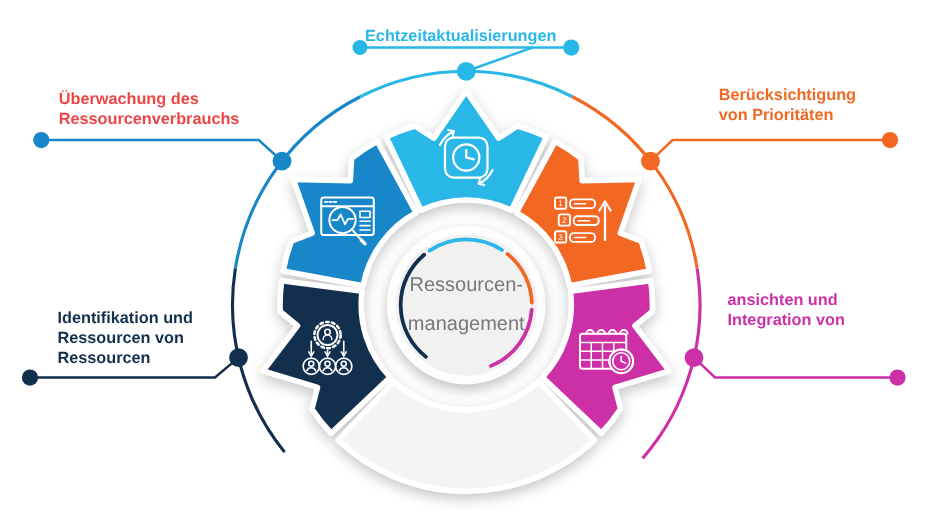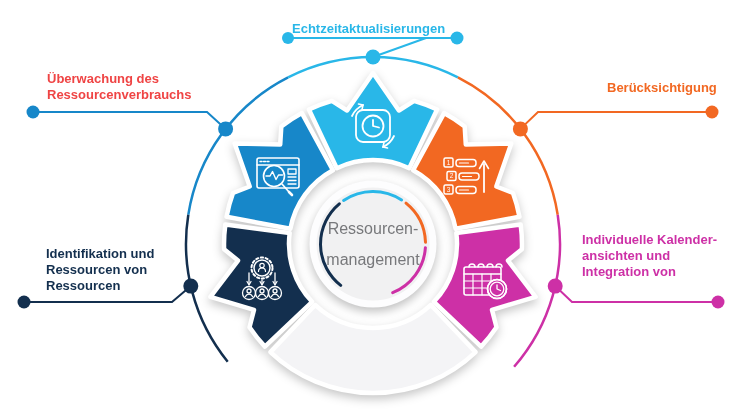--- a/index.html
+++ b/index.html
@@ -188,32 +188,32 @@
 
   <div class="label lbl-cyan" style="left:292px;top:21px;">
     <div>Echtzeitaktualisierungen</div>
   </div>
 
   <div class="label lbl-blue" style="left:47px;top:71px;">
     <div>Überwachung des</div>
     <div>Ressourcenverbrauchs</div>
   </div>
 
-  <div class="label lbl-orange" style="left:575px;top:80px;margin-left:32px;">
+  <div class="label lbl-orange" style="left:575px;top:68px;">
     <div>Berücksichtigung</div>
+    <div>von Prioritäten</div>
   </div>
 
   <div class="label lbl-navy" style="left:46px;top:246px;">
     <div>Identifikation und</div>
     <div>Ressourcen von</div>
     <div>Ressourcen</div>
   </div>
 
   <div class="label lbl-magenta" style="left:582px;top:232px;">
-    <div>Individuelle Kalender-</div>
     <div>ansichten und</div>
     <div>Integration von</div>
   </div>
 
   <div class="center-label">
     <div>Ressourcen-</div>
     <div>management</div>
   </div>
 
 </div>

